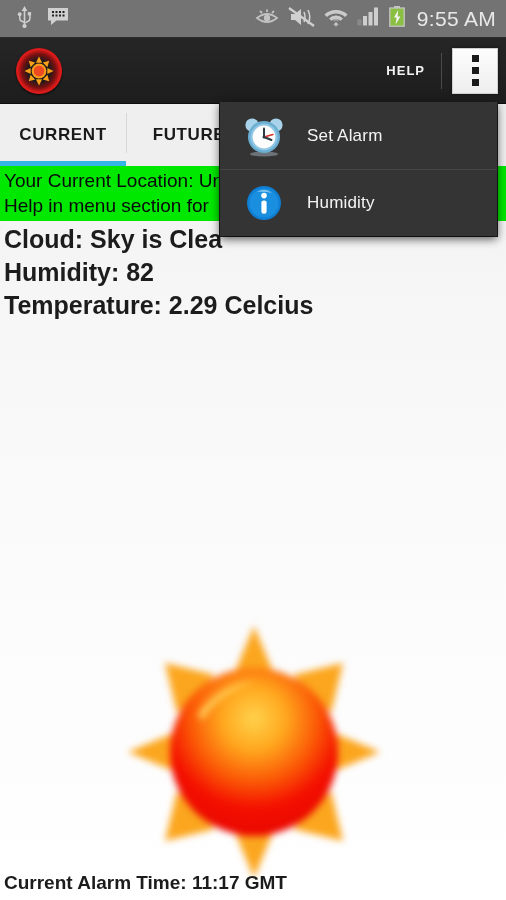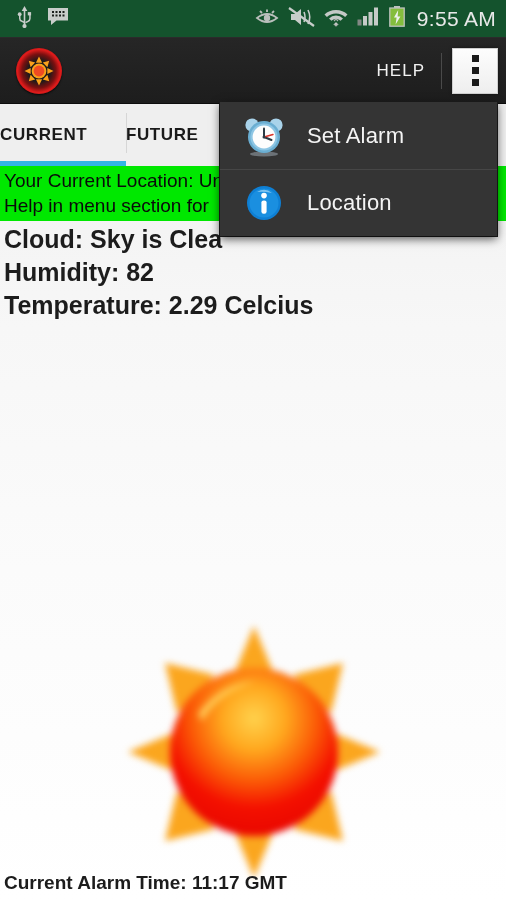--- a/index.html
+++ b/index.html
@@ -7,21 +7,21 @@
   body {
     font-family:"Liberation Sans", sans-serif;
     background:#ffffff;
     position:relative;
     overflow:hidden;
   }
 
   
   #status-bar{
     position:absolute; left:0; top:0; width:506px; height:38px;
-    background:#14532d;
+    background:#737373;
     display:flex; align-items:center;
     border-bottom:1px solid #2b2b2b;
   }
   #status-left{ display:flex; align-items:center; gap:14px; padding-left:16px; flex:1; }
   #status-right{ display:flex; align-items:center; gap:9px; padding-right:10px; }
   .sb-icon{ display:block; opacity:.92; }
   #status-clock{
     color:#e8e8e8; font-size:21px; letter-spacing:.3px; margin-left:3px;
     font-family:"Liberation Sans", sans-serif;
   }
@@ -37,21 +37,21 @@
     width:46px; height:46px; margin-left:16px; border-radius:50%;
     background:radial-gradient(circle at 50% 50%, #1a1a1a 32%, #7a1010 52%, #e01b1b 66%, #b51414 78%, #3a0a0a 96%);
     position:relative; flex:none;
     box-shadow:0 1px 2px rgba(0,0,0,.8);
   }
   #app-logo .sun-glyph{
     position:absolute; left:50%; top:50%; transform:translate(-50%,-50%);
   }
   #action-spacer{ flex:1; }
   #help-button{
-    color:#f2f2f2; font-size:17px; font-weight:normal; letter-spacing:1px;
+    color:#f2f2f2; font-size:13px; font-weight:bold; letter-spacing:1px;
     padding:0 16px;
   }
   #action-divider{ width:1px; height:36px; background:#4a4a4a; }
   #overflow-button{
     width:46px; height:46px; margin:0 8px 0 10px;
     background:linear-gradient(#fdfdfd,#eeeeee);
     border:1px solid #cfcfcf;
     display:flex; flex-direction:column; align-items:center; justify-content:center;
     gap:5px; flex:none;
     box-shadow:0 0 3px rgba(0,0,0,.5);
@@ -59,21 +59,21 @@
   #overflow-button .dot{ width:7px; height:7px; background:#1a1a1a; }
 
   
   #tab-bar{
     position:absolute; left:0; top:104px; width:506px; height:62px;
     background:#efefef;
     display:flex;
   }
   .tab{
     width:126px; height:62px; position:relative;
-    display:flex; align-items:center; 
+    display:flex; align-items:center; justify-content:center;
     font-size:17px; font-weight:bold; color:#1a1a1a; letter-spacing:.6px;
   }
   .tab + .tab::before{
     content:""; position:absolute; left:0; top:9px; bottom:13px; width:1px;
     background:#d6d6d6;
   }
   .tab .underline{
     position:absolute; left:0; right:0; bottom:0; height:5px; background:transparent;
   }
   .tab.selected .underline{ background:#33b5e5; }
@@ -114,21 +114,21 @@
   .menu-item{
     height:67px; display:flex; align-items:center; padding-left:22px;
     position:relative;
   }
   .menu-item + .menu-item::before{
     content:""; position:absolute; left:0; right:0; top:0; height:1px;
     background:#464646;
   }
   .menu-item .mi-icon{ width:44px; height:44px; flex:none; }
   .menu-item .mi-label{
-    margin-left:21px; color:#f4f4f4; font-size:22px; letter-spacing:.2px;
+    margin-left:21px; color:#f4f4f4; font-size:17px; letter-spacing:.2px;
   }
 </style>
 </head>
 <body>
 
 <div id="status-bar">
   <div id="status-left">
     <span class="sb-icon">
       <svg width="17" height="22" viewBox="0 0 17 22">
         <g fill="#d8d8d8">
@@ -306,16 +306,16 @@
   <div class="menu-item">
     <span class="mi-icon">
       <svg width="44" height="44" viewBox="0 0 44 44">
         <circle cx="22" cy="22" r="17" fill="#0e7fd4"></circle>
         <circle cx="22" cy="22" r="14.5" fill="#1a8fe0"></circle>
         <path d="M15 11 q8 -5 15 1 q-9 -2 -15 -1 z" fill="#9fd4f5" opacity=".75"></path>
         <circle cx="22" cy="14.6" r="2.8" fill="#ffffff"></circle>
         <rect x="19.4" y="19.4" width="5.2" height="13.4" rx="2.2" fill="#ffffff"></rect>
       </svg>
     </span>
-    <span class="mi-label">Location</span>
+    <span class="mi-label">Humidity</span>
   </div>
 
 </div>
 
 </body></html>

